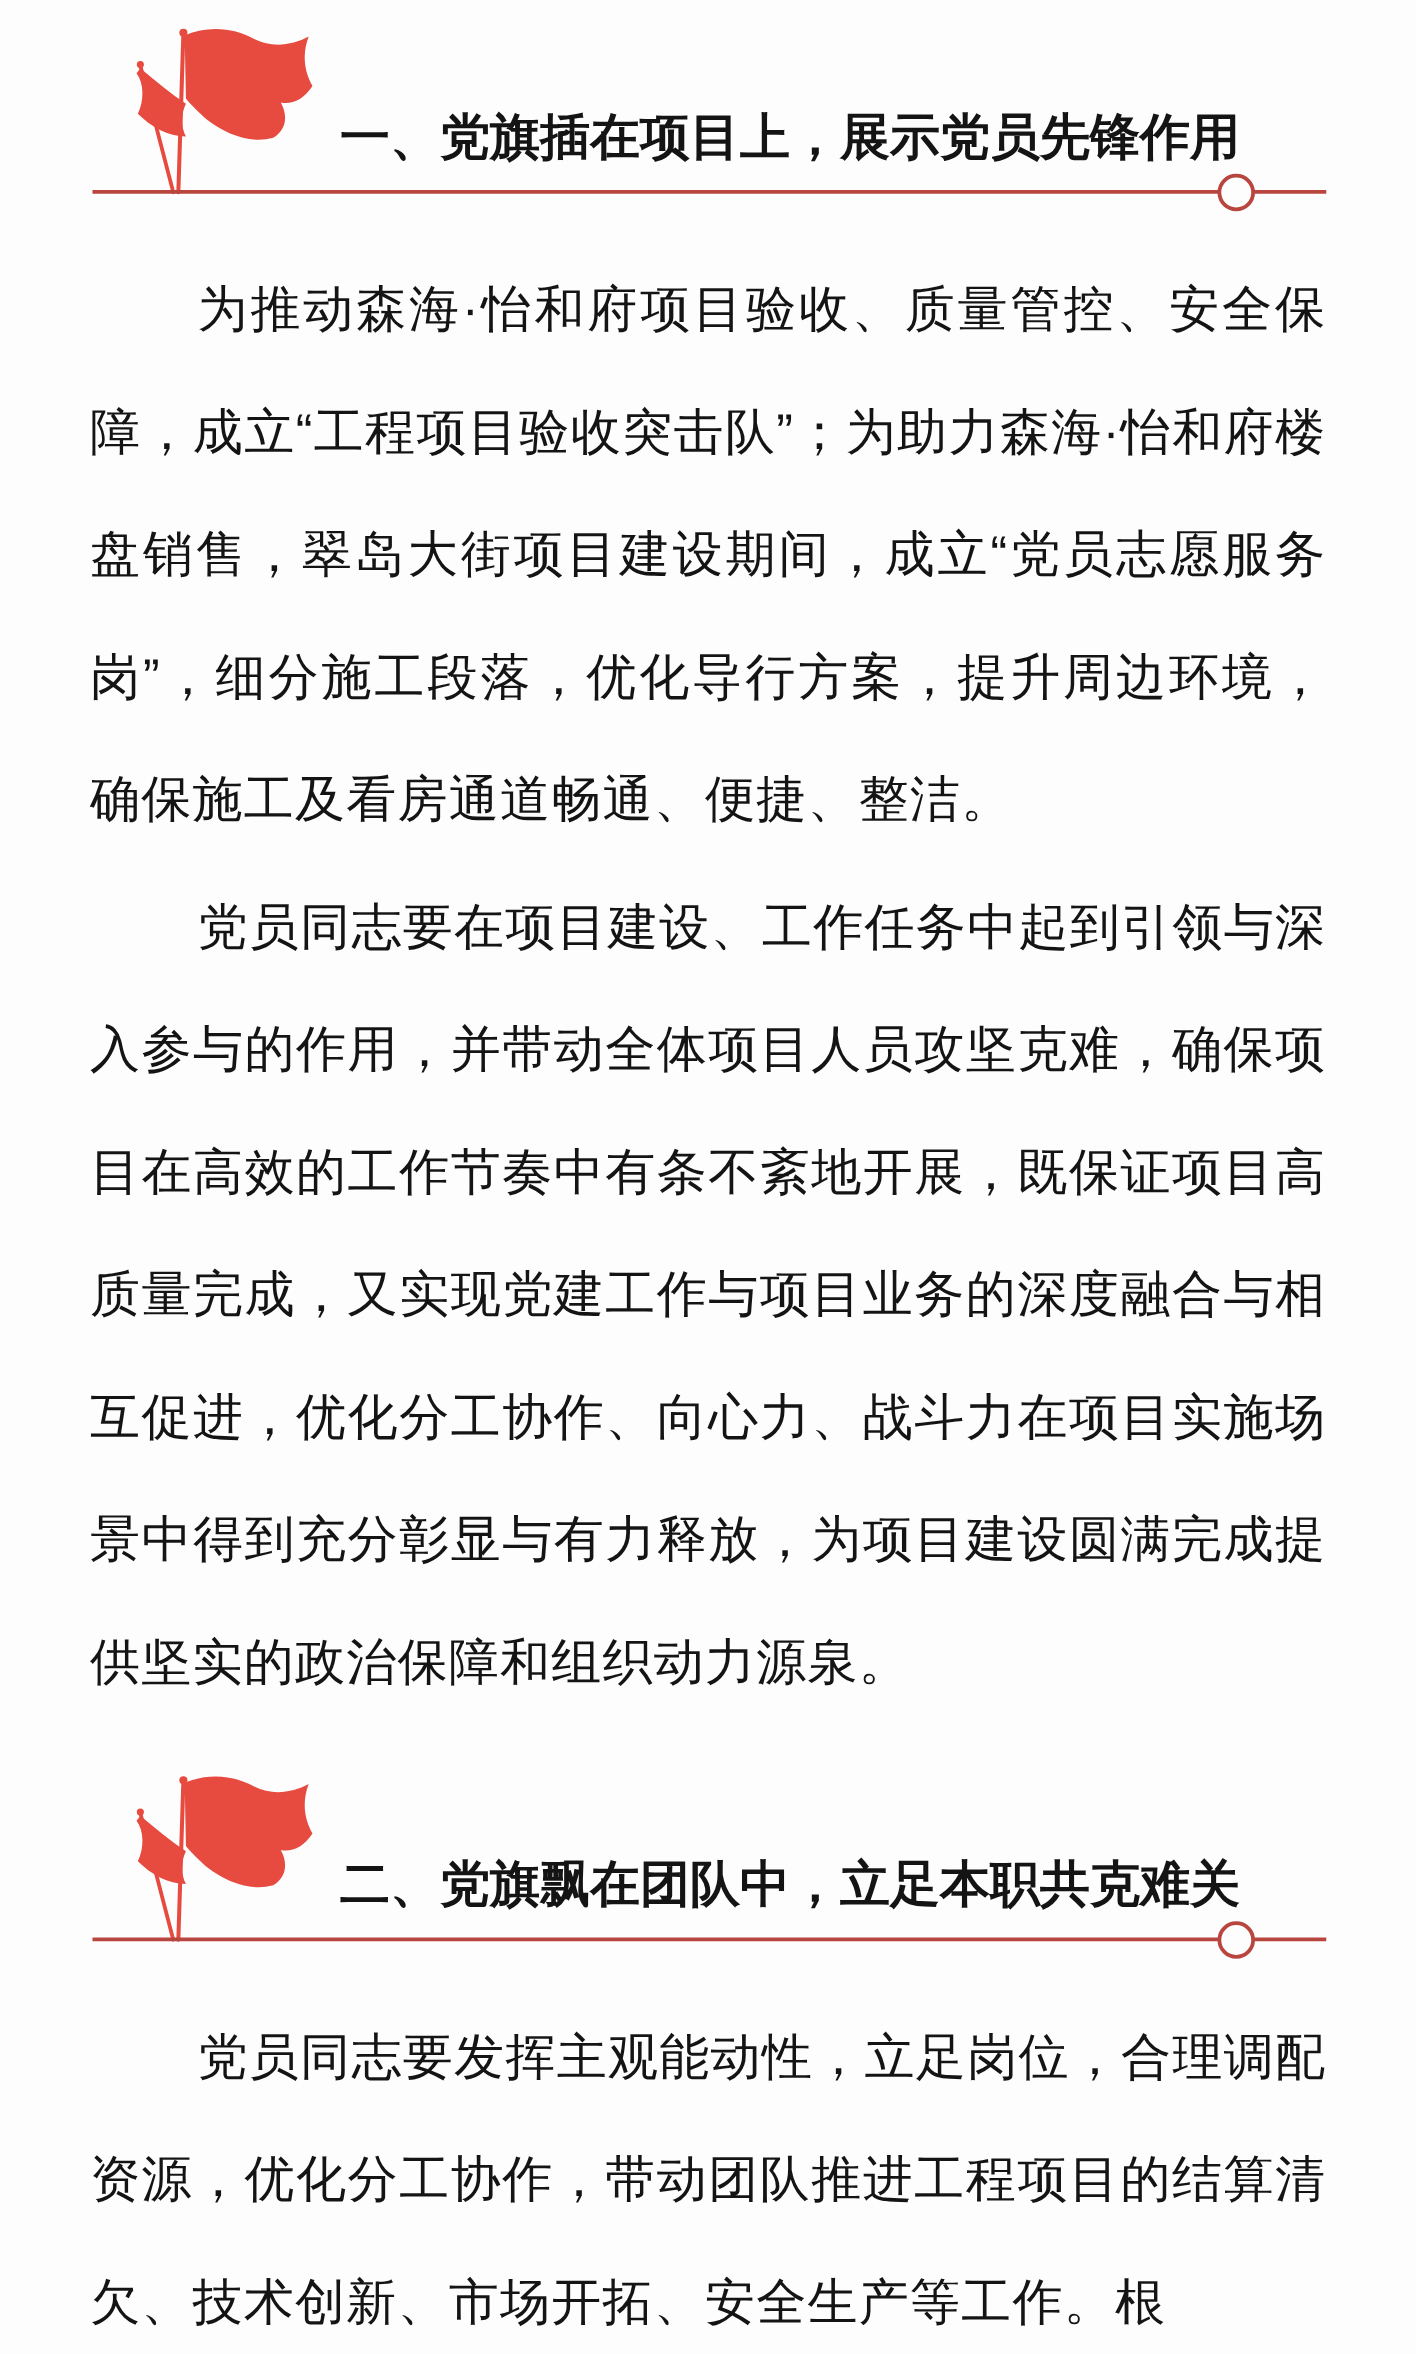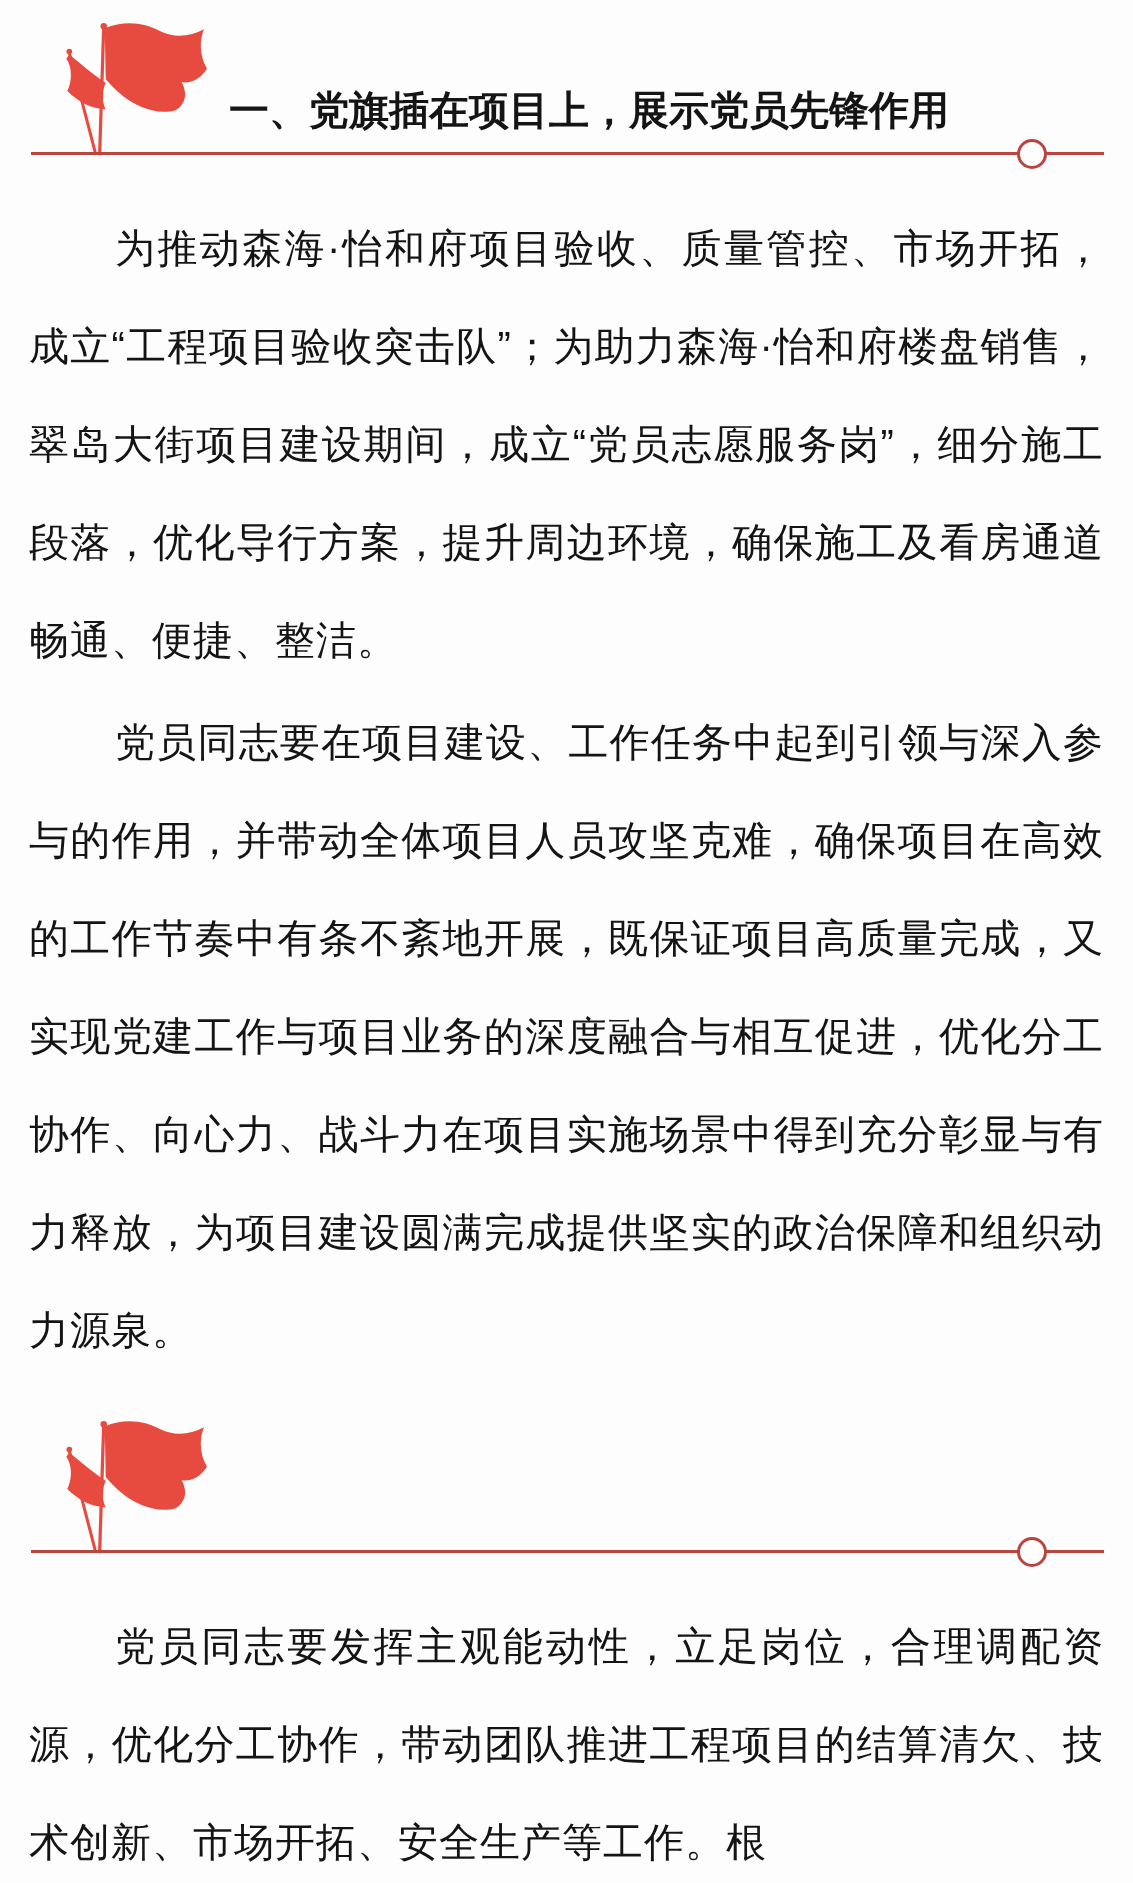--- a/index.html
+++ b/index.html
@@ -11,21 +11,21 @@
     height: 1883px;
     background: #fdfdfd;
     overflow: hidden;
     font-family: "Liberation Sans", "DejaVu Sans", sans-serif;
     color: #141414;
   }
   .page {
     box-sizing: border-box;
     width: 1133px;
     height: 1883px;
-    padding: 0 29px;
+    padding: 0 72px;
     background: #fdfdfd;
   }
   .section-header {
     position: relative;
     height: 155px;
   }
   .flags-icon {
     position: absolute;
     left: 16px;
     top: 22px;
@@ -104,37 +104,38 @@
 
           <path fill="currentColor" d="M59 6 C78 -2 98 0 114 9 C128 16 144 14 157 7 C152 20 153 34 160 46 C153 57 143 61 135 59 C141 70 139 81 129 87 C111 92 91 84 77 73 C70 67 64 61 60 56 Z"></path>
         </svg>
       </span>
       <h2 class="section-heading">一、党旗插在项目上，展示党员先锋作用</h2>
       <div class="divider">
         <span class="divider-circle"></span>
       </div>
     </div>
     <div class="section-body">
-      <p class="para">为推动森海·怡和府项目验收、质量管控、市场开拓，成立“工程项目验收突击队”；为助力森海·怡和府楼盘销售，翠岛大街项目建设期间，成立“党员志愿服务岗”，细分施工段落，优化导行方案，提升周边环境，确保施工及看房通道畅通、便捷、整洁。</p>
+      <p class="para">为推动森海·怡和府项目验收、质量管控、安全保障，成立“工程项目验收突击队”；为助力森海·怡和府楼盘销售，翠岛大街项目建设期间，成立“党员志愿服务岗”，细分施工段落，优化导行方案，提升周边环境，确保施工及看房通道畅通、便捷、整洁。</p>
       <p class="para">党员同志要在项目建设、工作任务中起到引领与深入参与的作用，并带动全体项目人员攻坚克难，确保项目在高效的工作节奏中有条不紊地开展，既保证项目高质量完成，又实现党建工作与项目业务的深度融合与相互促进，优化分工协作、向心力、战斗力在项目实施场景中得到充分彰显与有力释放，为项目建设圆满完成提供坚实的政治保障和组织动力源泉。</p>
     </div>
   </section>
 
   <section class="section">
     <div class="section-header">
       <span class="flags-icon">
         <svg viewBox="0 0 162 132" xmlns="http://www.w3.org/2000/svg">
           <line x1="24" y1="30" x2="50" y2="130" stroke="currentColor" stroke-width="3" stroke-linecap="round"></line>
           <circle cx="24" cy="29" r="2.8" fill="currentColor"></circle>
           <path fill="currentColor" d="M24 32 C36 42 48 52 60 60 C56 68 56 78 60 86 C46 86 32 78 22 68 C27 58 27 44 21 36 Z"></path>
           <line x1="58" y1="4" x2="54" y2="130" stroke="currentColor" stroke-width="3.2" stroke-linecap="round"></line>
           <circle cx="58" cy="4" r="3.2" fill="currentColor"></circle>
           <path fill="currentColor" d="M59 6 C78 -2 98 0 114 9 C128 16 144 14 157 7 C152 20 153 34 160 46 C153 57 143 61 135 59 C141 70 139 81 129 87 C111 92 91 84 77 73 C70 67 64 61 60 56 Z"></path>
         </svg>
       </span>
+      <h2 class="section-heading">二、党旗飘在团队中，立足本职共克难关</h2>
       <div class="divider">
         <span class="divider-circle"></span>
       </div>
     </div>
     <div class="section-body">
       <p class="para">党员同志要发挥主观能动性，立足岗位，合理调配资源，优化分工协作，带动团队推进工程项目的结算清欠、技术创新、市场开拓、安全生产等工作。根</p>
     </div>
   </section>
 
 </div>

